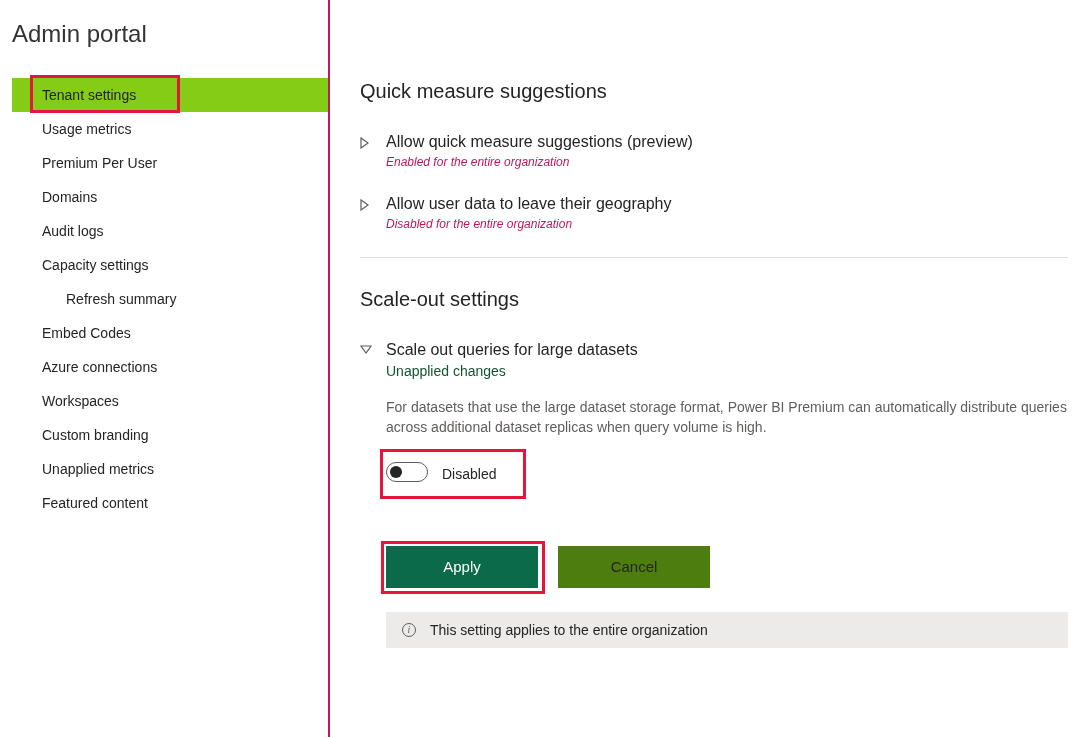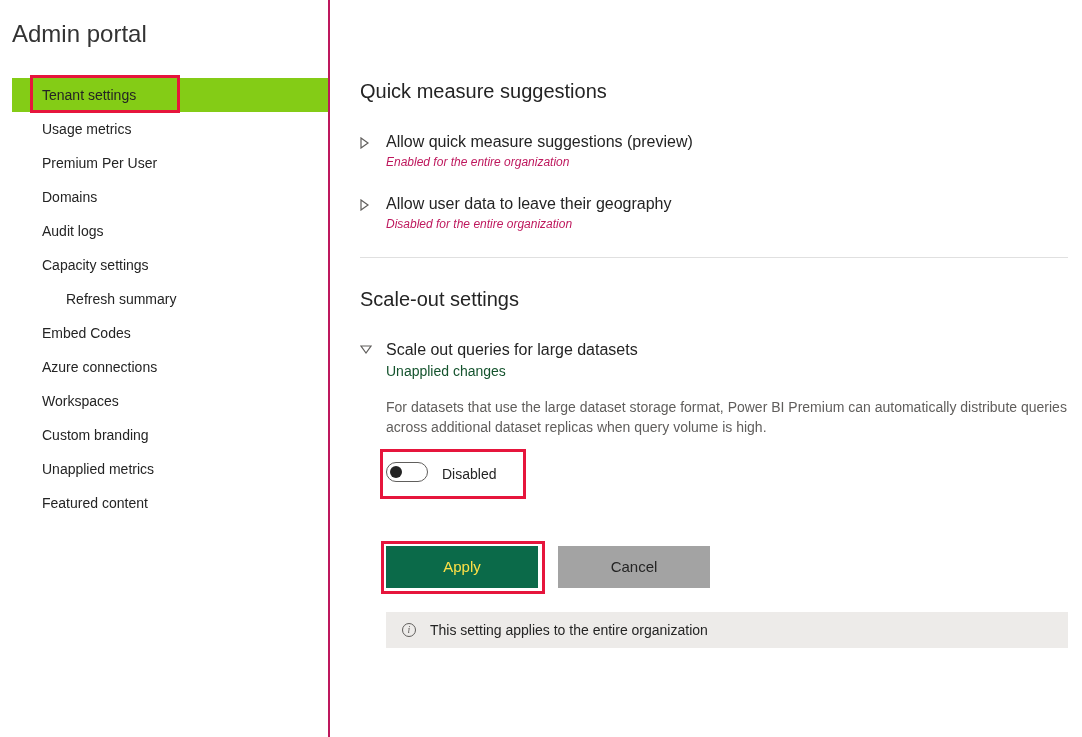--- a/index.html
+++ b/index.html
@@ -102,22 +102,22 @@
     .btn {
       height: 42px;
       display: flex;
       align-items: center;
       justify-content: center;
       font-size: 15px;
       cursor: pointer;
       border: none;
     }
     .apply-wrap { position: relative; display: inline-block; }
-    .btn-apply { width: 152px; background: #0b6a49; color: #fde047; }
-    .btn-cancel{ width: 152px; background: #a3a3a3; color: #242424; }
+    .btn-apply { width: 152px; background: #0b6a49; color: #ffffff; }
+    .btn-cancel{ width: 152px; background: #4d7c0f; color: #242424; }
     .redbox-apply {
       position: absolute;
       left: -5px; top: -5px;
       width: 164px; height: 53px;
       border: 3px solid #e6153c;
       pointer-events: none;
     }
     .info-banner {
       margin-top: 24px;
       background: #edebe9;

